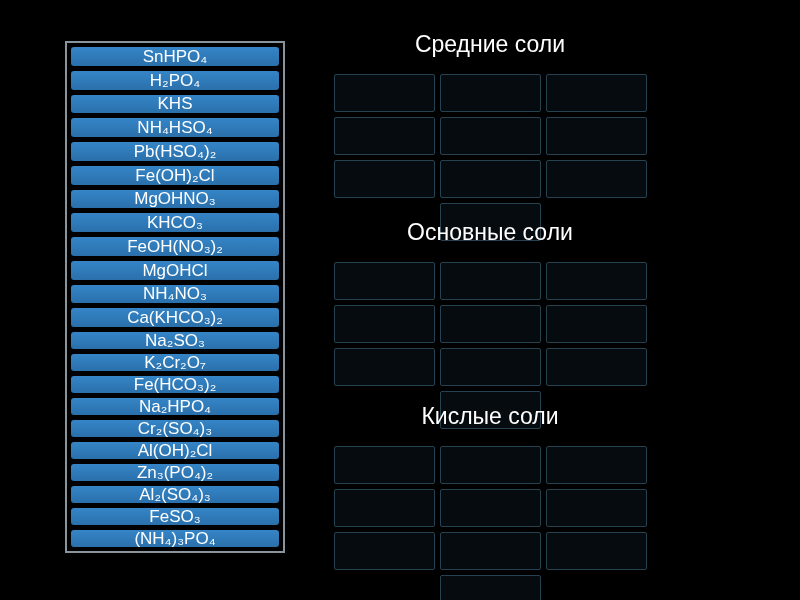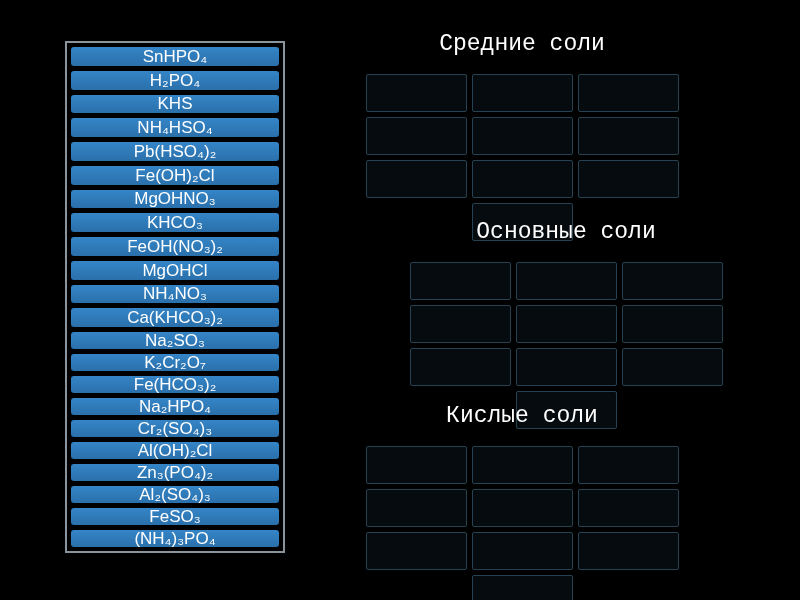--- a/index.html
+++ b/index.html
@@ -37,24 +37,24 @@
     display:flex;align-items:center;justify-content:center;
     color:var(--tile-text);
     font-size:17px;line-height:1;
     white-space:nowrap;
     padding:0 2px;
     cursor:grab;
     user-select:none;
   }
   
   .group{
-    position:absolute;left:328px;width:388px;font-family:Liberation Mono, monospace;
+    position:absolute;left:296px;width:388px;
   }
   .group-1{top:30px;}
-  .group-2{top:218px;margin-left:44px;}
+  .group-2{top:218px;}
   .group-3{top:402px;}
   .group-title{
     color:var(--title-text);
     font-size:23px;line-height:28px;font-weight:400;
     text-align:center;
     margin:0 0 16px 0;
   }
   .slots{
     display:flex;flex-wrap:wrap;justify-content:center;
     gap:5px 5px;

